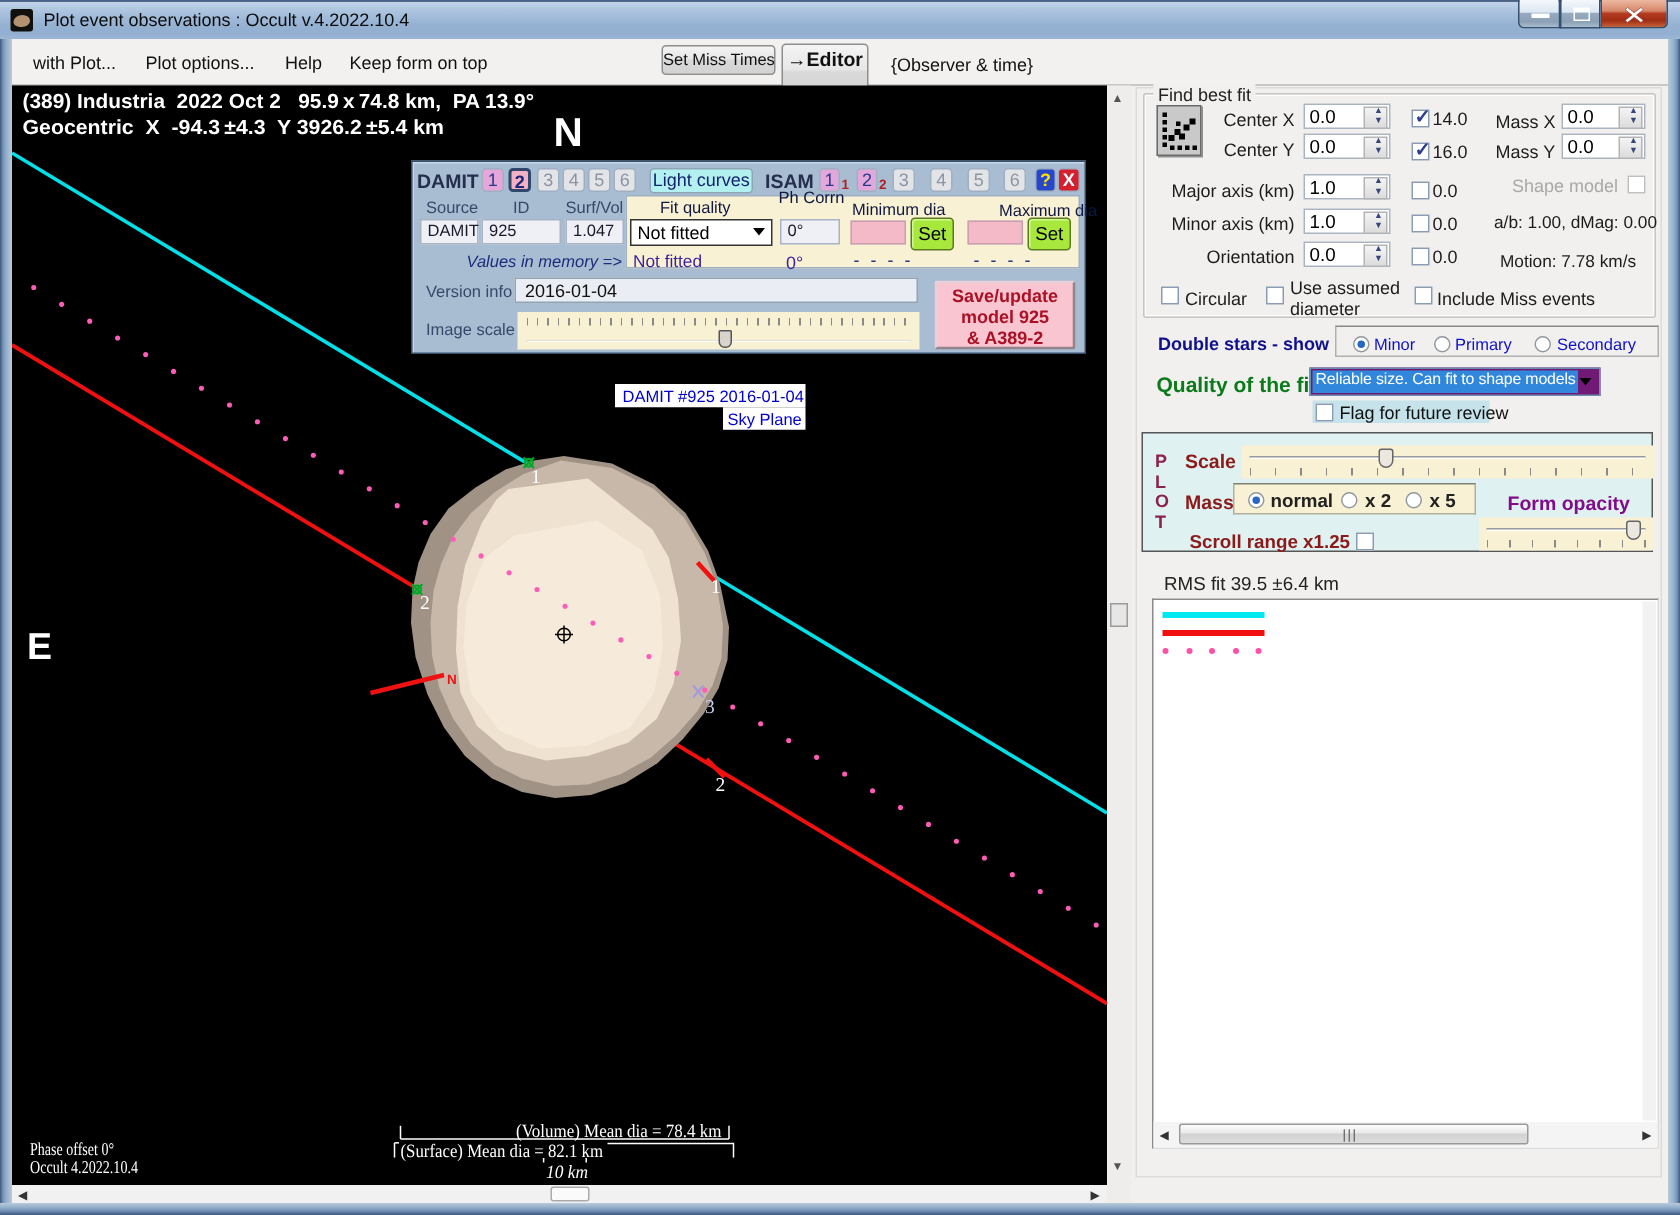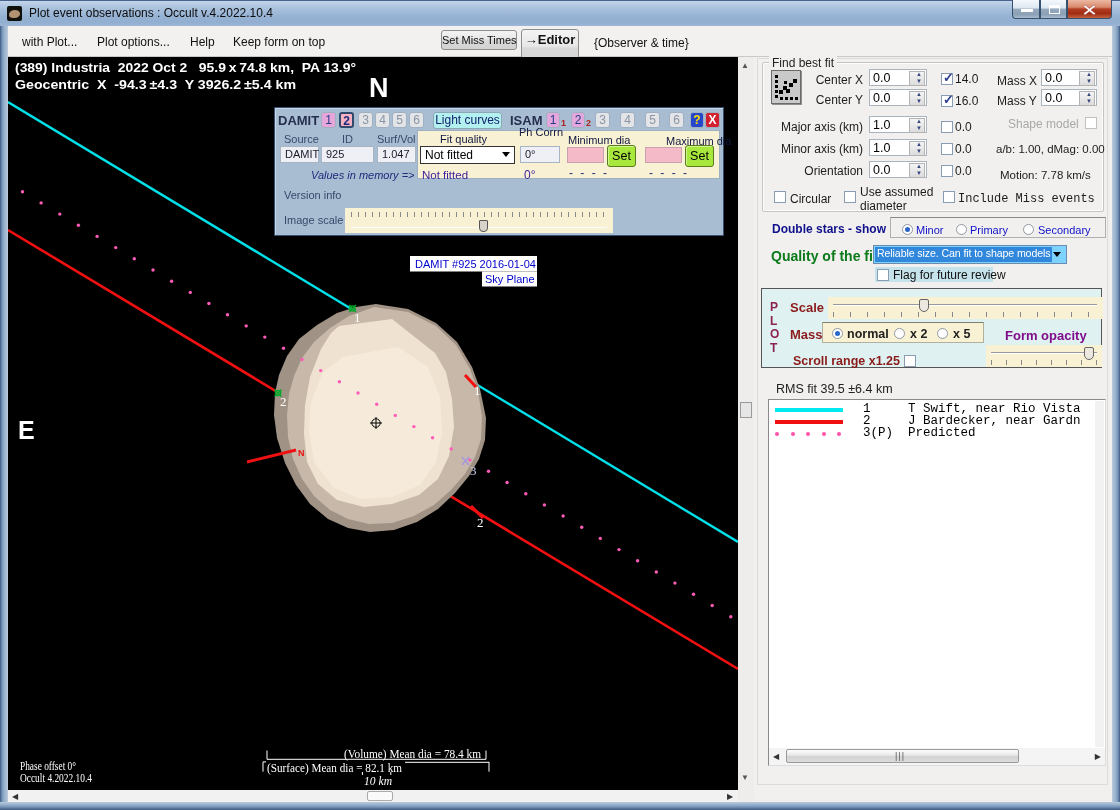--- a/index.html
+++ b/index.html
@@ -267,20 +267,22 @@
     <span class="abs" style="left:370px;top:39px;width:37px;height:16px;background:#f4bac8;border:1px solid #c8a0b0;"></span>
     <span class="abs setbtn" style="left:410px;">Set</span>
 
     <span class="abs" style="left:36px;top:61px;font-size:11px;font-style:italic;color:#1c2c7c;">Values in memory =&gt;</span>
     <span class="abs" style="left:147px;top:61px;font-size:11.5px;color:#3c1f9c;">Not fitted</span>
     <span class="abs" style="left:249px;top:60px;font-size:12px;color:#3c1f9c;">0°</span>
     <span class="abs" style="left:294px;top:58px;font-size:12px;color:#1c2c7c;letter-spacing:2px;">- - - -</span>
     <span class="abs" style="left:374px;top:58px;font-size:12px;color:#1c2c7c;letter-spacing:2px;">- - - -</span>
 
     <span class="abs dlbl" style="left:9px;top:81px;">Version info</span>
+    <span class="abs" style="left:68px;top:77px;width:269px;height:17px;background:#eaedf4;border:1px solid #93a5b5;font-size:12px;color:#111;padding:1px 0 0 6px;">2016-01-04</span>
+    <div class="abs" style="left:348px;top:79px;width:94px;height:46px;background:#f8c5d0;border:2px outset #e8d0d8;border-radius:2px;color:#aa1126;font-weight:bold;font-size:12px;text-align:center;line-height:14px;padding-top:1px;">Save/update<br>model 925<br>&amp; A389-2</div>
 
     <span class="abs dlbl" style="left:9px;top:106px;">Image scale</span>
     <div class="abs" style="left:70px;top:100px;width:268px;height:25px;background:#f8f1d3;">
       <div class="abs" style="left:6px;top:4px;width:257px;height:5px;background:repeating-linear-gradient(to right,#8a8a8a 0 1px,transparent 1px 7px);"></div>
       <div class="abs" style="left:6px;top:19px;width:256px;height:1px;background:#909090;border-bottom:1px solid #fdfdfd;"></div>
       <div class="abs" style="left:134px;top:12px;width:9px;height:12px;background:#d8d4cc;border:1px solid #555;border-radius:1px 1px 4px 4px;"></div>
     </div>
   </div>
   <div id="hscroll" class="abs">
       <span class="abs" style="left:4px;top:2px;font-size:8px;color:#333;">◀</span>
@@ -346,33 +348,33 @@
     <div class="abs spinbox" style="left:303px;top:32px;width:56px;">0.0</div>
     <span class="abs rlbl" style="left:270px;top:60px;color:#a8a8a8;">Shape model</span>
     <span class="abs cb" style="left:347px;top:60px;border-color:#c0c0c0;"></span>
     <span class="abs rlbl" style="left:258px;top:86px;font-size:11.5px;">a/b: 1.00, dMag: 0.00</span>
     <span class="abs rlbl" style="left:262px;top:112px;font-size:11.5px;">Motion: 7.78 km/s</span>
     <span class="abs cb" style="left:36px;top:134px;"></span>
       <span class="abs rlbl" style="left:52px;top:135px;">Circular</span>
     <span class="abs cb" style="left:106px;top:134px;"></span>
       <span class="abs rlbl" style="left:122px;top:128px;">Use assumed<br>diameter</span>
     <span class="abs cb" style="left:205px;top:134px;"></span>
-      <span class="abs rlbl" style="left:220px;top:135px;font-family:Liberation Mono, monospace;">Include Miss events</span>
+      <span class="abs rlbl" style="left:220px;top:135px;">Include Miss events</span>
 
     <span class="abs" style="left:34px;top:165px;font-size:12px;font-weight:bold;color:#10108c;white-space:nowrap;">Double stars - show</span>
     <div class="abs" style="left:152px;top:160px;width:216px;height:21px;border:1px solid #b0b0b0;border-top-color:#888;background:#f1f0ee;"></div>
     <span class="abs radio sel" style="left:164px;top:167px;"></span>
       <span class="abs rblue" style="left:178px;top:167px;">Minor</span>
     <span class="abs radio" style="left:218px;top:167px;"></span>
       <span class="abs rblue" style="left:232px;top:167px;">Primary</span>
     <span class="abs radio" style="left:285px;top:167px;"></span>
       <span class="abs rblue" style="left:300px;top:167px;">Secondary</span>
 
     <span class="abs" style="left:33px;top:191px;font-size:14px;font-weight:bold;color:#0a7a1a;white-space:nowrap;">Quality of the fit</span>
-    <div class="abs" style="left:135px;top:188px;width:194px;height:19px;background:#7dd3fc;border:1px solid #6a8cb0;">
+    <div class="abs" style="left:135px;top:188px;width:194px;height:19px;background:#701a75;border:1px solid #6a8cb0;">
       <span class="abs" style="left:1px;top:1px;width:177px;height:15px;background:#3087dc;color:#fff;font-size:10.6px;letter-spacing:-0.1px;padding:0px 0 0 2px;white-space:nowrap;overflow:hidden;">Reliable size. Can fit to shape models</span>
       <span class="abs" style="right:5px;top:6px;width:0;height:0;border:4px solid transparent;border-top:5px solid #000;"></span>
     </div>
     <span class="abs" style="left:137px;top:210px;width:118px;height:15px;background:#c6e2ea;"></span>
     <span class="abs cb" style="left:139px;top:212px;"></span>
     <span class="abs" style="left:155px;top:211px;font-size:12px;color:#111;">Flag for future review</span>
 
     <div class="abs" style="left:23px;top:231px;width:341px;height:80px;background:#dff1f0;border:1px solid #555;">
       <div class="abs" style="left:8px;top:12px;font-size:12px;font-weight:bold;color:#8b2252;line-height:13.5px;">P<br>L<br>O<br>T</div>
       <span class="abs" style="left:28px;top:11px;font-size:13px;font-weight:bold;color:#8b1a1a;text-align:center;">Scale</span>
@@ -406,21 +408,20 @@
       <div class="abs" style="left:6px;top:20px;width:68px;height:4px;background:#f01010;"></div>
       <svg class="abs" style="left:4px;top:30px;" width="72" height="8">
           <g fill="#ff50a8">
             <circle cx="4" cy="4" r="2"></circle>
             <circle cx="20" cy="4" r="2"></circle>
             <circle cx="35" cy="4" r="2"></circle>
             <circle cx="51" cy="4" r="2"></circle>
             <circle cx="66" cy="4" r="2"></circle>
           </g>
         </svg>
-      <div class="abs mono" style="left:94px;top:3px;">1&nbsp;&nbsp;&nbsp;&nbsp;&nbsp;T Swift, near Rio Vista<br>2&nbsp;&nbsp;&nbsp;&nbsp;&nbsp;J Bardecker, near Gardn<br>3(P)&nbsp;&nbsp;Predicted</div>
       <div class="abs" style="left:326px;top:1px;width:9px;height:346px;background:#f2f2f2;"></div>
 
       <div class="abs" style="left:0px;top:348px;width:336px;height:17px;background:#f4f4f4;">
         <span class="abs" style="left:4px;top:4px;font-size:8px;color:#333;">◀</span>
         <div class="abs" style="left:17px;top:1px;width:233px;height:14px;border:1px solid #9a9a9a;border-radius:2px;background:linear-gradient(to bottom,#fdfdfd,#e8e8e8 45%,#d2d2d2 50%,#dcdcdc);"></div>
         <span class="abs" style="left:126px;top:3px;font-size:9px;color:#555;letter-spacing:1px;">|||</span>
         <span class="abs" style="right:4px;top:4px;font-size:8px;color:#333;">▶</span>
       </div>
     </div>
   </div>

